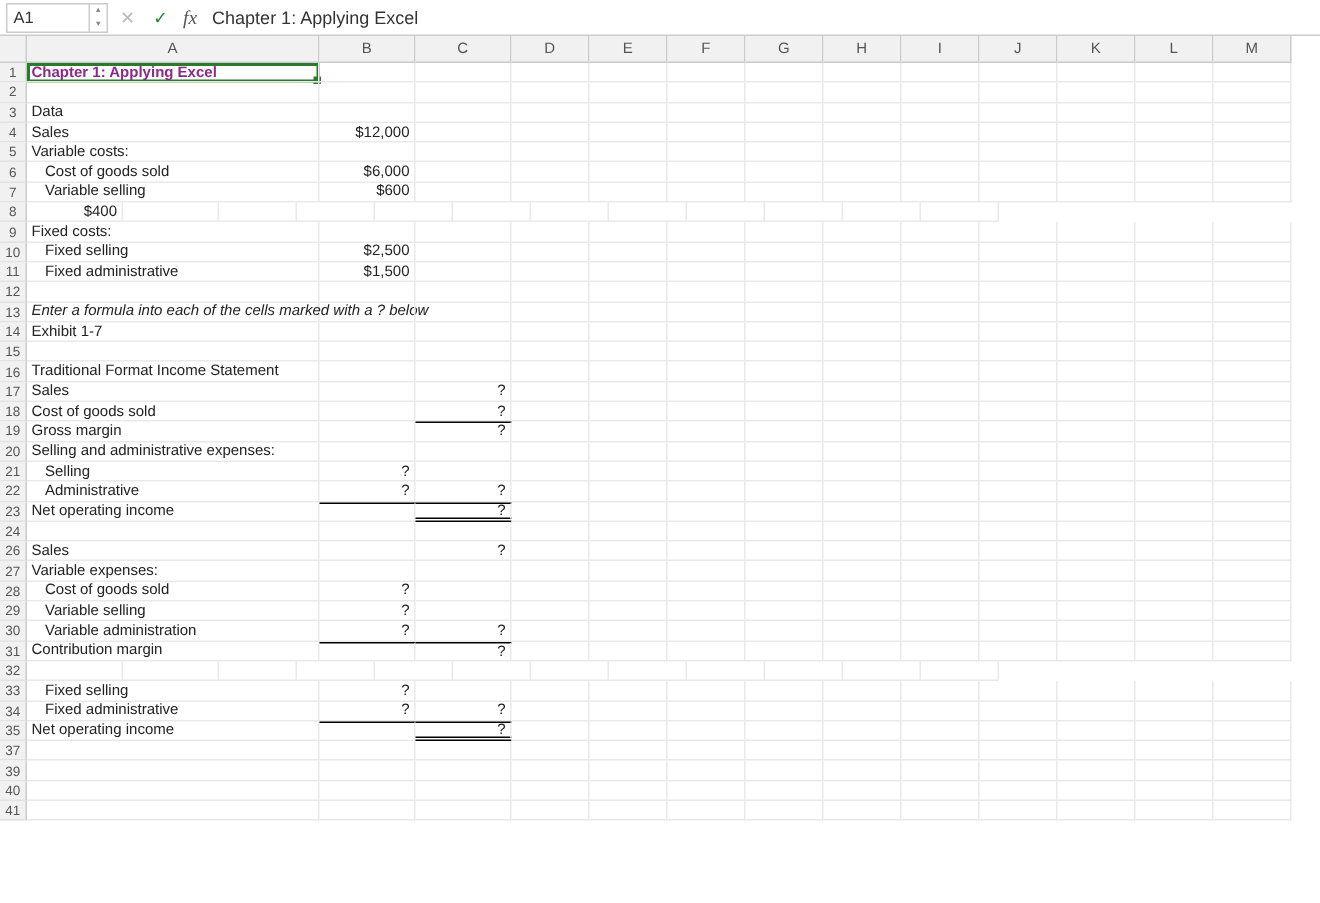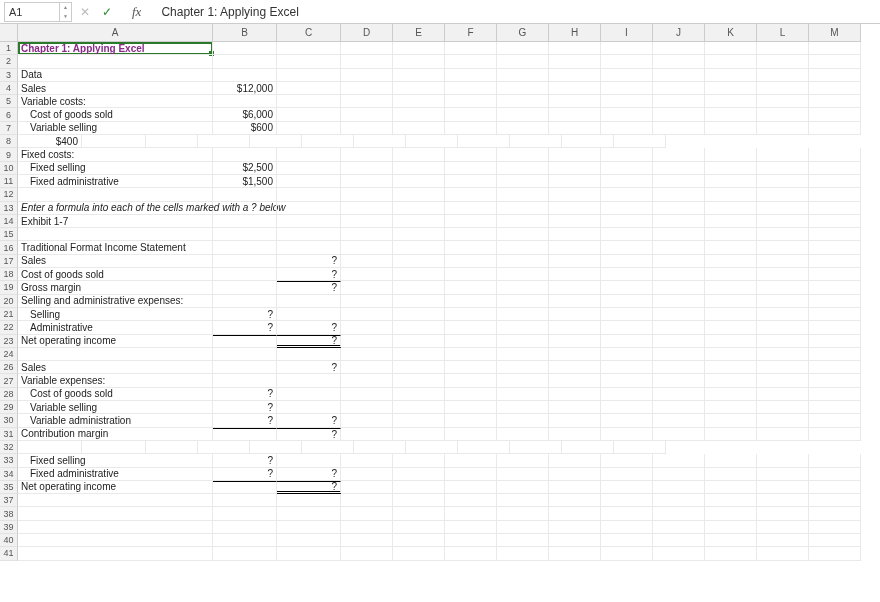--- a/index.html
+++ b/index.html
@@ -55,21 +55,21 @@
     color: #888;
     font-size: 12px;
   }
   .fbtn.cancel { color: #bbb; }
   .fbtn.confirm { color: #2a8a2a; }
   .fx {
     font-style: italic;
     font-family: "Times New Roman", serif;
     font-size: 13px;
     color: #555;
-    margin: 0 16px;
+    margin: 0 6px;
   }
   .fcontent {
     flex: 1;
     font-size: 12px;
     padding-left: 4px;
     color: #333;
   }
   
   .grid {
     position: relative;
@@ -741,36 +741,20 @@
       <div class="cell cF"></div>
       <div class="cell cG"></div>
       <div class="cell cH"></div>
       <div class="cell cI"></div>
       <div class="cell cJ"></div>
       <div class="cell cK"></div>
       <div class="cell cL"></div>
       <div class="cell cM"></div>
     </div>
     <div class="row">
-      <div class="rowhead">38</div>
-      <div class="cell cA"></div>
-      <div class="cell cB right"></div>
-      <div class="cell cC right"></div>
-      <div class="cell cD"></div>
-      <div class="cell cE"></div>
-      <div class="cell cF"></div>
-      <div class="cell cG"></div>
-      <div class="cell cH"></div>
-      <div class="cell cI"></div>
-      <div class="cell cJ"></div>
-      <div class="cell cK"></div>
-      <div class="cell cL"></div>
-      <div class="cell cM"></div>
-    </div>
-    <div class="row">
       <div class="rowhead">39</div>
       <div class="cell cA"></div>
       <div class="cell cB right"></div>
       <div class="cell cC right"></div>
       <div class="cell cD"></div>
       <div class="cell cE"></div>
       <div class="cell cF"></div>
       <div class="cell cG"></div>
       <div class="cell cH"></div>
       <div class="cell cI"></div>

